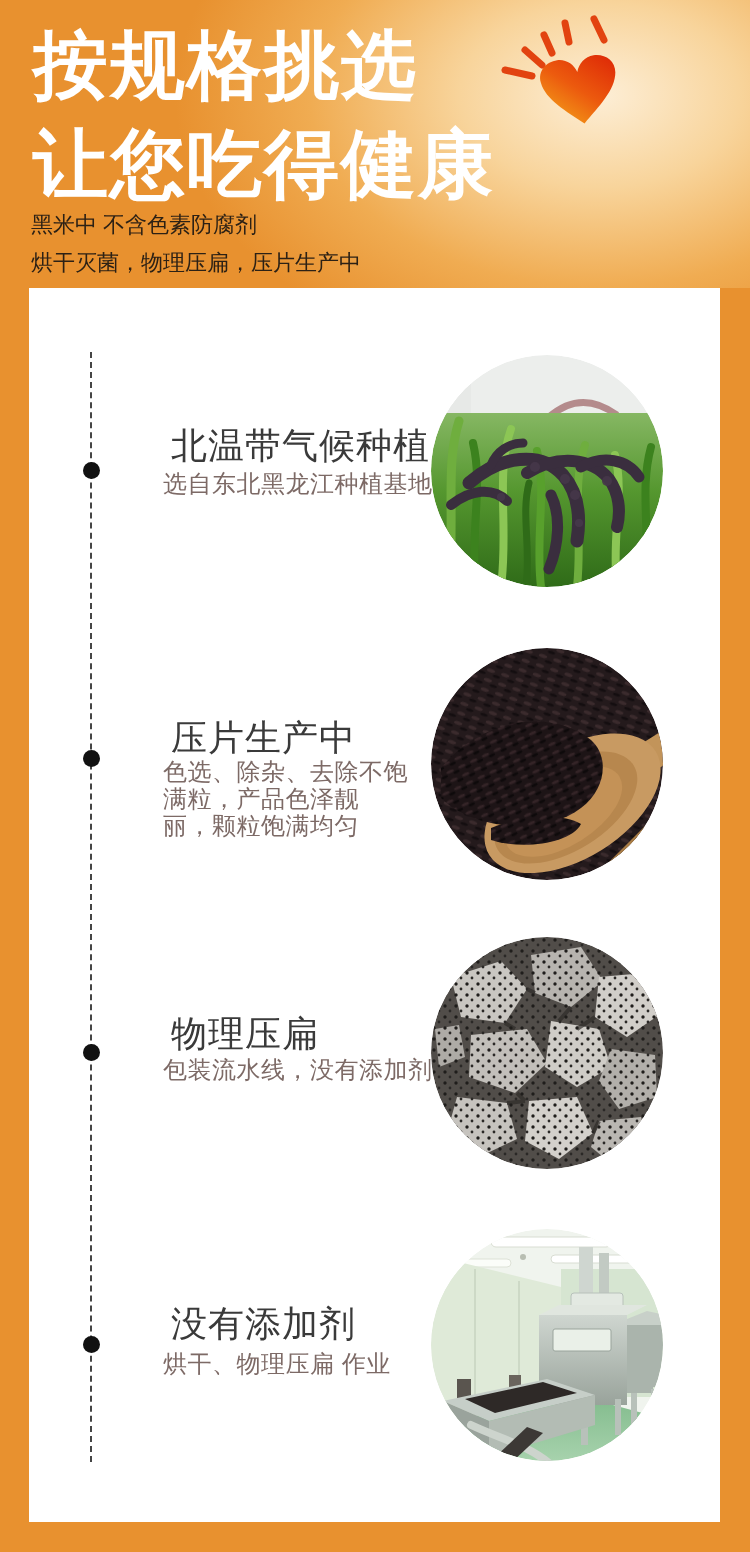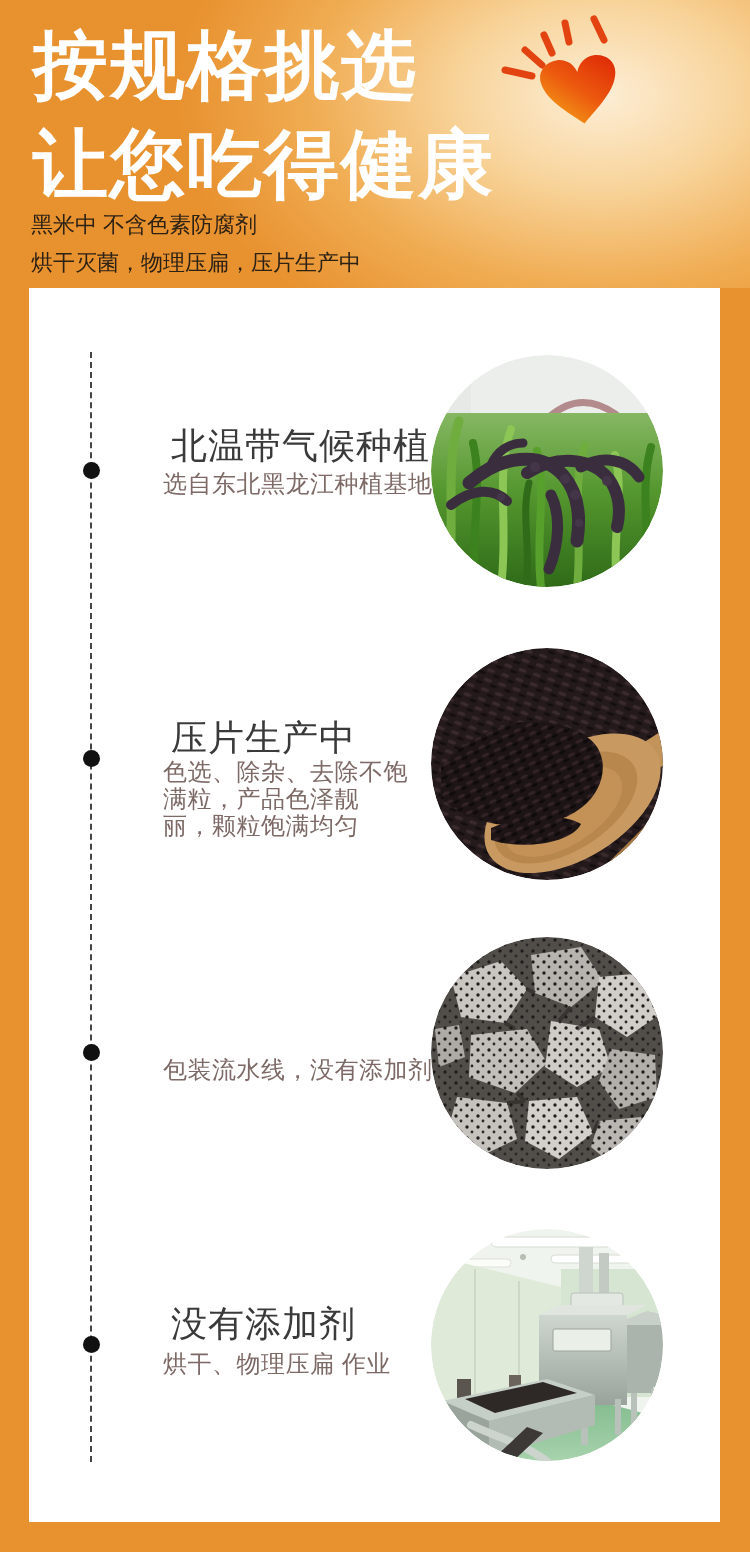--- a/index.html
+++ b/index.html
@@ -181,20 +181,21 @@
           <ellipse cx="140" cy="150" rx="98" ry="55" fill="#c89a62"></ellipse>
           <ellipse cx="132" cy="150" rx="80" ry="43" fill="#b7874e"></ellipse>
           <ellipse cx="128" cy="152" rx="66" ry="34" fill="#c49257"></ellipse>
         </g>
         <path d="M10 120 C50 70 120 60 160 92 C178 108 176 140 150 160 C110 190 40 180 10 150 Z" fill="url(#grain2)"></path>
         <path d="M60 180 C90 168 130 164 150 176 C140 196 90 202 60 192 Z" fill="url(#grain2)"></path>
       </g>
     </svg>
   </div>
 
+  <div class="sec-title" style="top:1014px">物理压扁</div>
   <div class="sec-desc" style="top:1056px">包装流水线，没有添加剂</div>
   <div class="photo" style="top:937px">
     <svg viewBox="0 0 232 232">
       <defs>
         <clipPath id="c3">
             <circle cx="116" cy="116" r="116"></circle>
           </clipPath>
         <pattern id="holes" width="11" height="11" patternUnits="userSpaceOnUse">
           <circle cx="3" cy="3" r="1.7" fill="#1f1d1b"></circle>
           <circle cx="8" cy="8" r="1.4" fill="#2a2826"></circle>

